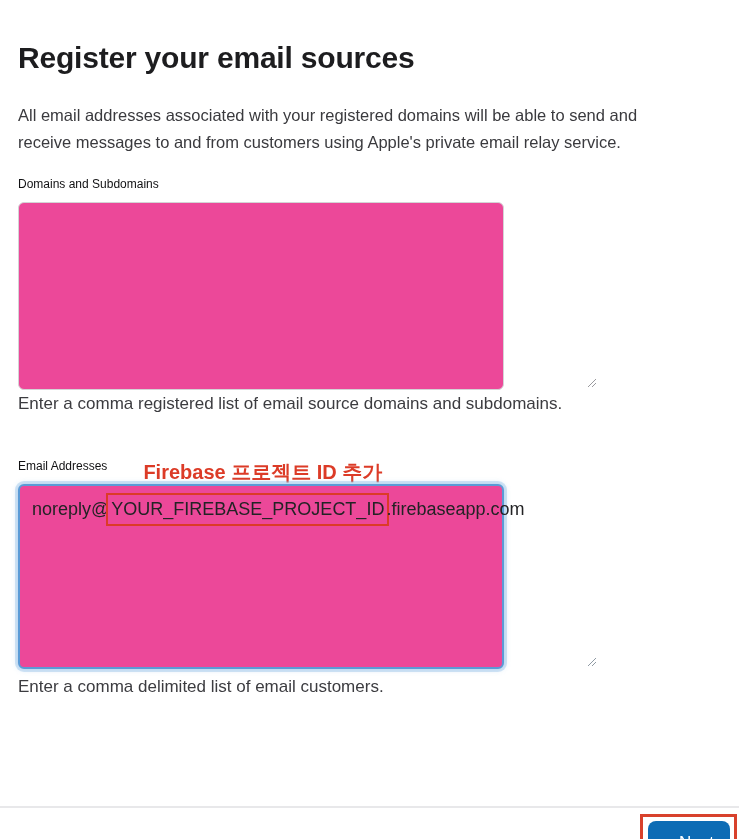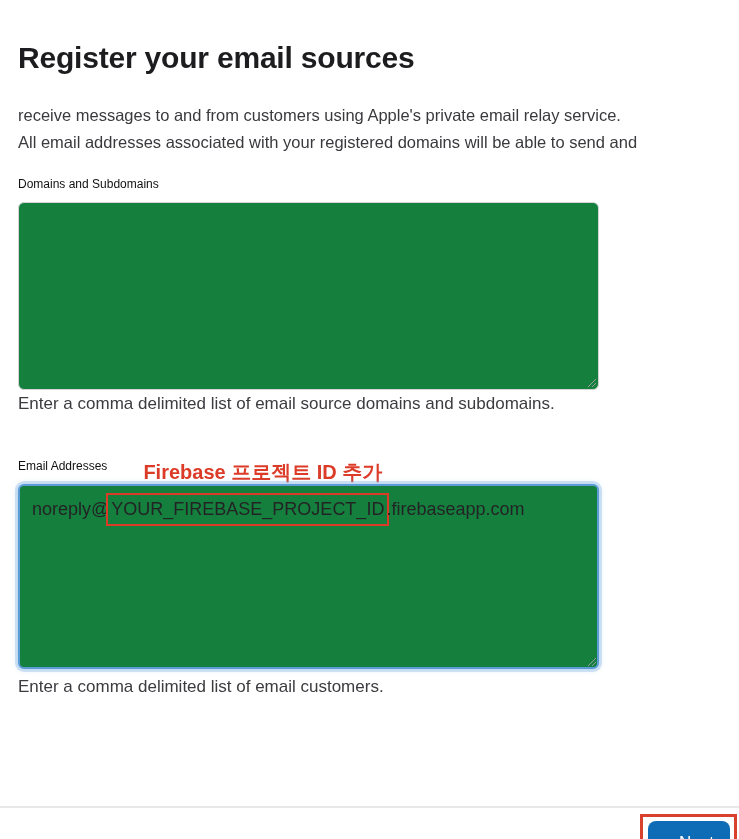--- a/index.html
+++ b/index.html
@@ -34,23 +34,23 @@
     position: absolute;
     left: 18px;
     font-size: 12px;
     color: #111113;
   }
   .domains-label { top: 145px; }
 
   .ta {
     position: absolute;
     left: 18px;
-    width: 581px;
+    width: 486px;
     border-radius: 6px;
-    background: #15803d;
+    background: #ec4899;
     font-family: "Liberation Sans", sans-serif;
   }
   .domains-ta {
     top: 170px;
     height: 188px;
     border: 1px solid #d4d4d6;
     resize: none;
     outline: none;
     font-size: 18px;
     padding: 10px 12px;
@@ -142,33 +142,33 @@
   }
 </style>
 </head>
 <body>
 
 <div class="page">
 
   <h1 class="page-title">Register your email sources</h1>
 
   <div class="description">
+    <div>All email addresses associated with your registered domains will be able to send and</div>
     <div>receive messages to and from customers using Apple's private email relay service.</div>
-    <div>All email addresses associated with your registered domains will be able to send and</div>
   </div>
 
   <div class="field-label domains-label">Domains and Subdomains</div>
 
   <textarea class="ta domains-ta" style=""></textarea>
   <svg class="resize-handle" style="right:142px; bottom:483px;" width="11" height="11" viewBox="0 0 11 11">
     <line x1="2" y1="10" x2="10" y2="2" stroke="#9a9a9e" stroke-width="1"></line>
     <line x1="6" y1="10" x2="10" y2="6" stroke="#9a9a9e" stroke-width="1"></line>
   </svg>
 
-  <div class="helper domains-helper">Enter a comma delimited list of email source domains and subdomains.</div>
+  <div class="helper domains-helper">Enter a comma registered list of email source domains and subdomains.</div>
 
   <div class="emails-label-row">
     <span class="field-label">Email Addresses</span>
     <span class="red-annotation">Firebase 프로젝트 ID 추가</span>
   </div>
 
   <div class="ta emails-ta" role="textbox">
     <span class="val">
       <span>noreply@</span><span class="hl-box">YOUR_FIREBASE_PROJECT_ID</span><span>.firebaseapp.com</span>
     </span>

